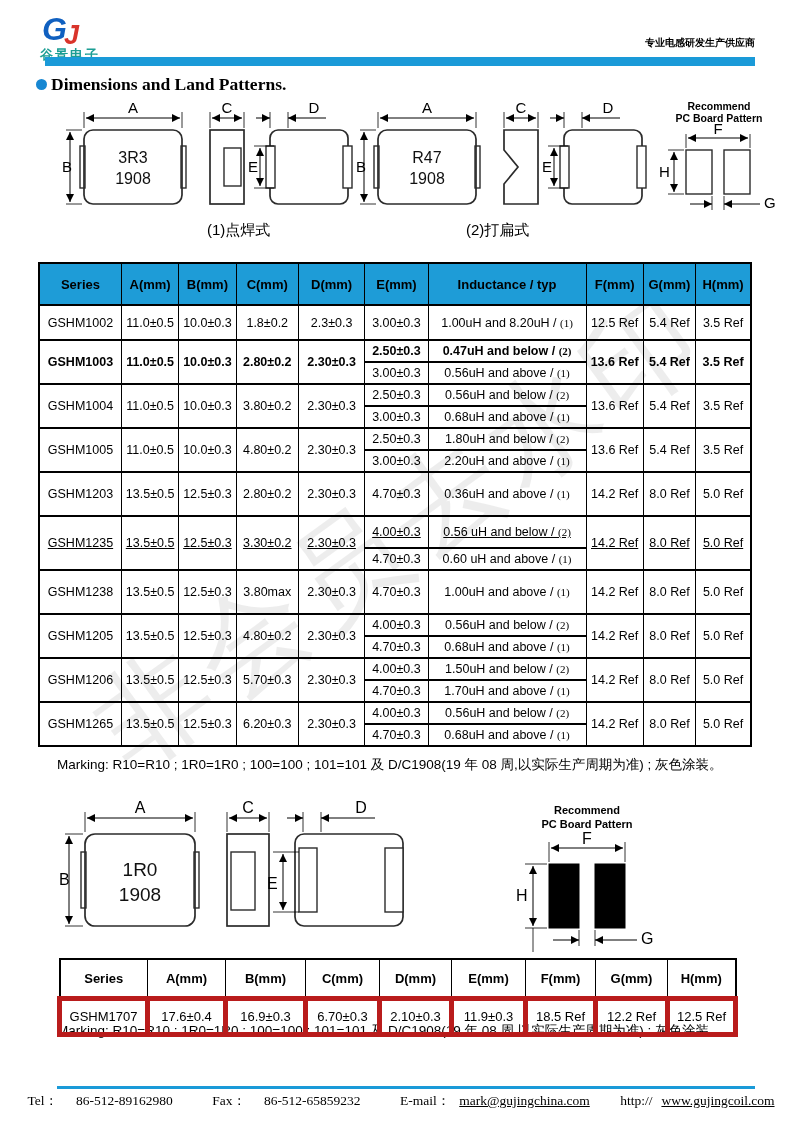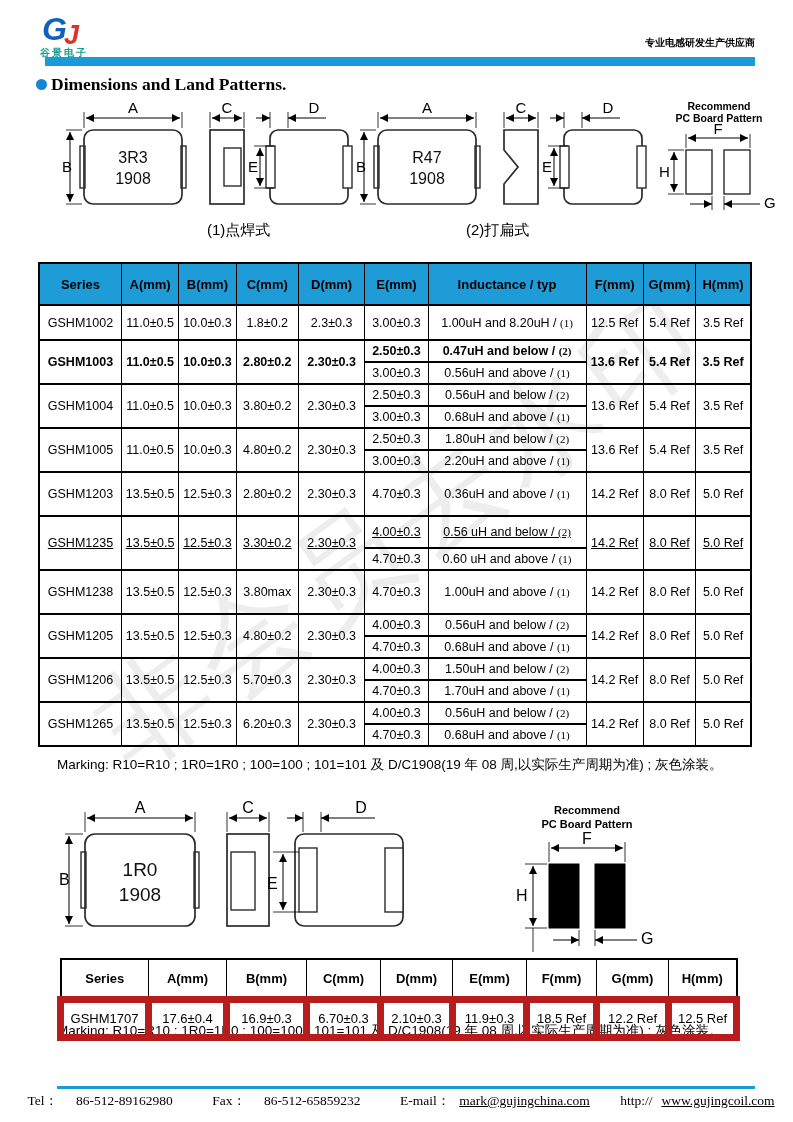--- a/index.html
+++ b/index.html
@@ -2,21 +2,21 @@
 <html><head>
 <meta charset="utf-8">
 <style>
   html,body{margin:0;padding:0;}
   body{
     width:793px;height:1122px;position:relative;background:#ffffff;
     font-family:"Liberation Sans",sans-serif;color:#000;overflow:hidden;
   }
   
   .logo{position:absolute;left:40px;top:10px;}
-  .logo-sub{position:absolute;left:40px;top:46px;font-size:10px;font-weight:bold;
+  .logo-sub{position:absolute;left:40px;top:46px;font-size:13px;font-weight:bold;
     color:#1b9e94;letter-spacing:2px;text-align:right;}
   .tagline{position:absolute;right:38px;top:36px;font-size:10px;font-weight:bold;}
   .topbar{position:absolute;left:45px;top:57px;width:710px;height:9px;background:#1a9ad8;}
   
   .sect{position:absolute;left:36px;top:74px;font-family:"Liberation Serif",serif;
     font-weight:bold;font-size:17.5px;display:flex;align-items:center;justify-content:space-between;}
   .bullet{width:11px;height:11px;border-radius:50%;background:#1787d2;margin-right:4px;}
   
   svg{position:absolute;}
   .body-line{fill:none;stroke:#2b2b2b;stroke-width:1.7;}
@@ -43,21 +43,21 @@
   .main-table th{background:#1e9cd7;border:1px solid #000;height:40px;
     font-size:13px;font-weight:bold;color:#000;padding:0 1px;}
   .main-table td{border:1px solid #000;padding:0 2px;}
   .main-table tr.mr td{border-top:2px solid #000;}
   .main-table td.sd{border-bottom:2px solid #000;}
   .note{font-family:"Liberation Serif",serif;font-size:11px;}
   .marking{position:absolute;left:57px;font-size:13.5px;font-weight:normal;}
   .small-table{position:absolute;left:57px;top:958px;width:676px;
     font-size:13px;border:2px solid #000;}
   .small-table th{border:1px solid #000;height:34px;font-weight:bold;background:#fff;}
-  .small-table td{border:7px solid #b91c1c;height:29px;}
+  .small-table td{border:5px solid #b91c1c;height:29px;}
   
   .footbar{position:absolute;left:57px;top:1086px;width:698px;height:3px;background:#1a9ad8;}
   .footer{position:absolute;left:0;top:1092px;width:793px;text-align:center;
     font-family:"Liberation Serif",serif;font-size:13.5px;}
   .footer span{margin:16px 9px;}
   .footer a{color:#000;text-decoration:underline;}
 </style>
 </head>
 <body>
 

